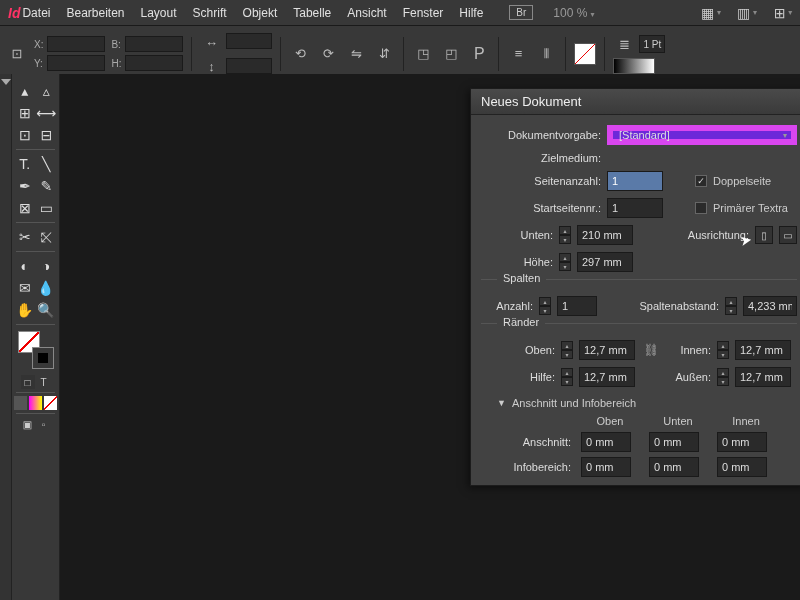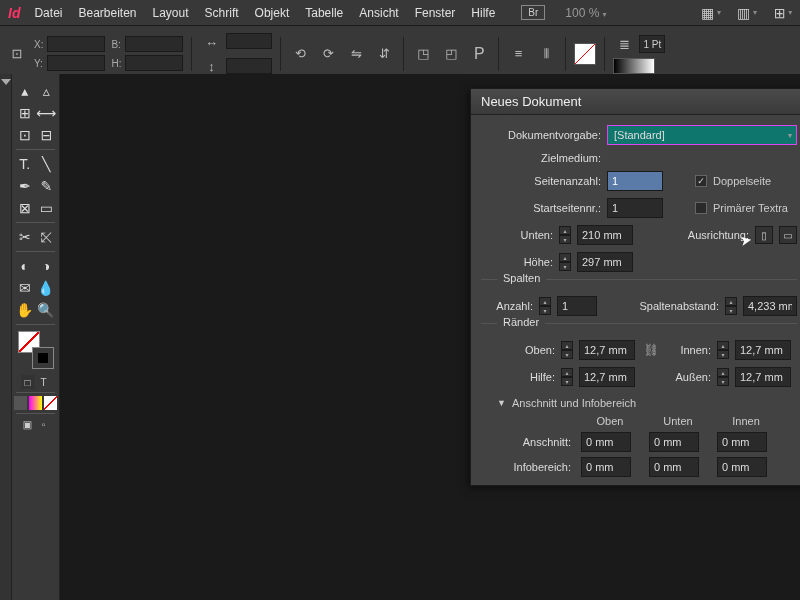--- a/index.html
+++ b/index.html
@@ -1,18 +1,18 @@
 <!DOCTYPE html>
 <html><head>
 <meta charset="utf-8">
 <style>
 * { margin: 0; padding: 0; box-sizing: border-box; font-family: "Segoe UI", Tahoma, sans-serif; }
 body { background: #1a1a1a; width: 800px; height: 600px; overflow: hidden; color: #ccc; font-size: 11px; position: relative; }
 .menubar { height: 26px; background: #383838; display: flex; align-items: center; padding: 0 8px; border-bottom: 1px solid #1a1a1a; }
-.menubar .logo { color: #ff3366; font-weight: bold; font-size: 14px; margin-right: 14px; font-style: italic; }
+.menubar .logo { color: #ff3366; font-weight: bold; font-size: 14px; margin-right: 2px; font-style: italic; }
 .menubar .menu-item { color: #e0e0e0; margin-right: 16px; cursor: pointer; font-size: 12px; }
 .menubar .br-badge { border: 1px solid #888; padding: 1px 6px; font-size: 10px; color: #ccc; margin-left: 10px; }
 .menubar .zoom { color: #999; margin-left: 20px; font-size: 12px; }
 .menubar .dd-arrow { margin-left: 3px; font-size: 8px; color: #888; }
 .menubar .right-icons { margin-left: auto; display: flex; gap: 18px; align-items: center; }
 .menubar .right-icons .ic { width: 18px; height: 16px; display: flex; align-items: center; justify-content: center; color: #ccc; font-size: 14px; }
 
 .controlbar { background: #383838; border-bottom: 1px solid #1a1a1a; padding: 4px 6px; display: flex; align-items: center; gap: 6px; }
 .cb-icon { width: 22px; height: 22px; display: flex; align-items: center; justify-content: center; color: #bbb; font-size: 13px; }
 .cb-group { display: flex; flex-direction: column; gap: 3px; }
@@ -38,21 +38,21 @@
 .tiny-row { display: flex; gap: 2px; justify-content: center; margin: 2px 0; }
 .tiny { width: 14px; height: 14px; display: flex; align-items: center; justify-content: center; font-size: 10px; }
 
 .canvas { flex: 1; background: #1a1a1a; }
 
 .dialog { position: absolute; top: 88px; left: 470px; width: 338px; background: #424242; border: 1px solid #1c1c1c; box-shadow: -2px 2px 8px rgba(0,0,0,.5); }
 .dlg-title { background: linear-gradient(#4a4a4a, #3a3a3a); padding: 5px 10px; font-size: 13px; color: #eee; border-bottom: 1px solid #222; }
 .dlg-body { padding: 10px 10px 8px 10px; }
 .form-row { display: flex; align-items: center; margin-bottom: 7px; gap: 6px; }
 .form-label { text-align: right; color: #ddd; font-size: 11px; }
-.form-select { background: #0f766e; border: 1px solid #d946ef; color: #ddd; height: 20px; font-size: 11px; padding: 0 18px 0 6px; flex: 1; position: relative; display: flex; align-items: center; }
+.form-select { background: #6d28d9; border: 6px solid #d946ef; color: #ddd; height: 20px; font-size: 11px; padding: 0 18px 0 6px; flex: 1; position: relative; display: flex; align-items: center; }
 .form-select::after { content: "▾"; position: absolute; right: 4px; font-size: 8px; color: #999; }
 .form-input { background: #2a2a2a; border: 1px solid #1a1a1a; color: #ddd; height: 20px; width: 56px; font-size: 11px; padding: 0 4px; text-align: left; }
 .form-input.sel { background: #5a7aa8; color: #fff; }
 .spinner { display: flex; flex-direction: column; }
 .spinner .sp { width: 12px; height: 9px; background: #333; border: 1px solid #1a1a1a; font-size: 6px; display: flex; align-items: center; justify-content: center; color: #aaa; }
 .check { width: 12px; height: 12px; background: #2a2a2a; border: 1px solid #666; display: inline-flex; align-items: center; justify-content: center; font-size: 9px; color: #ddd; }
 .fieldset { border-top: 1px solid #555; padding-top: 16px; margin-top: 6px; position: relative; }
 .fieldset .legend { position: absolute; top: -8px; left: 16px; background: #424242; padding: 0 6px; color: #ddd; font-size: 11px; }
 .orient-btn { width: 18px; height: 18px; background: #333; border: 1px solid #1a1a1a; display: inline-flex; align-items: center; justify-content: center; font-size: 10px; color: #ccc; }
 .link-icon { font-size: 12px; color: #aaa; text-align: center; }

